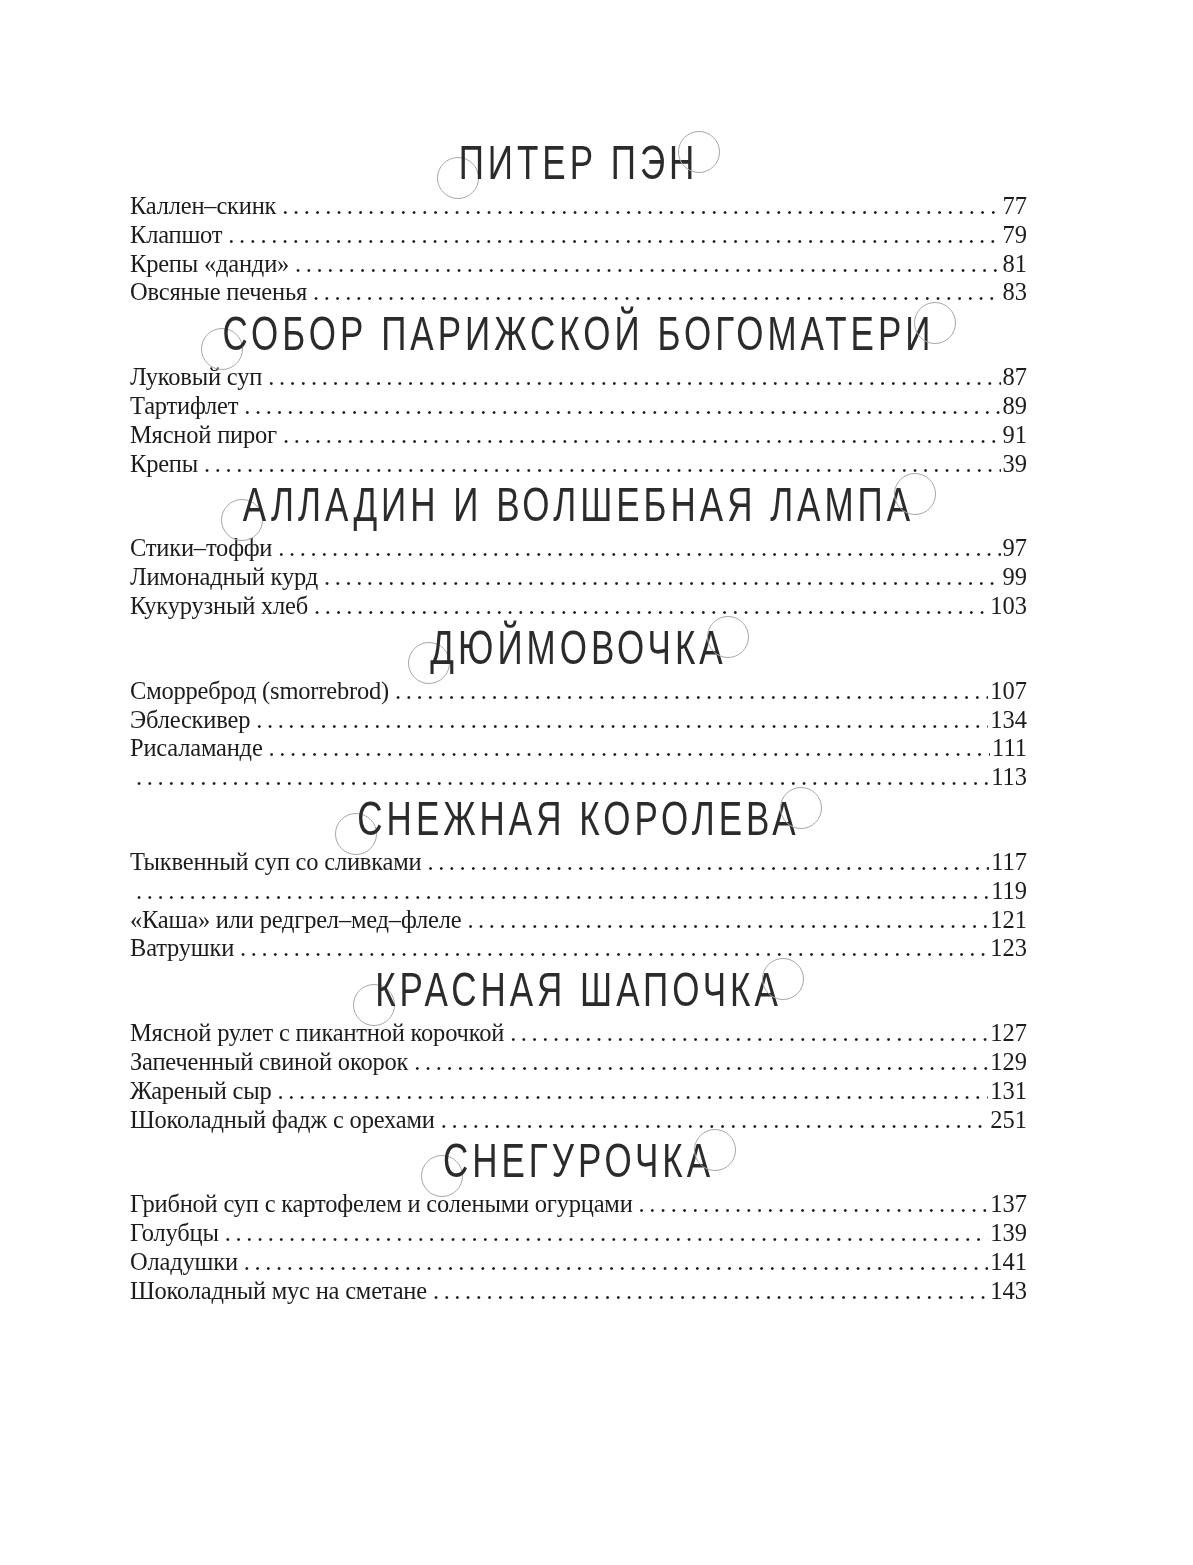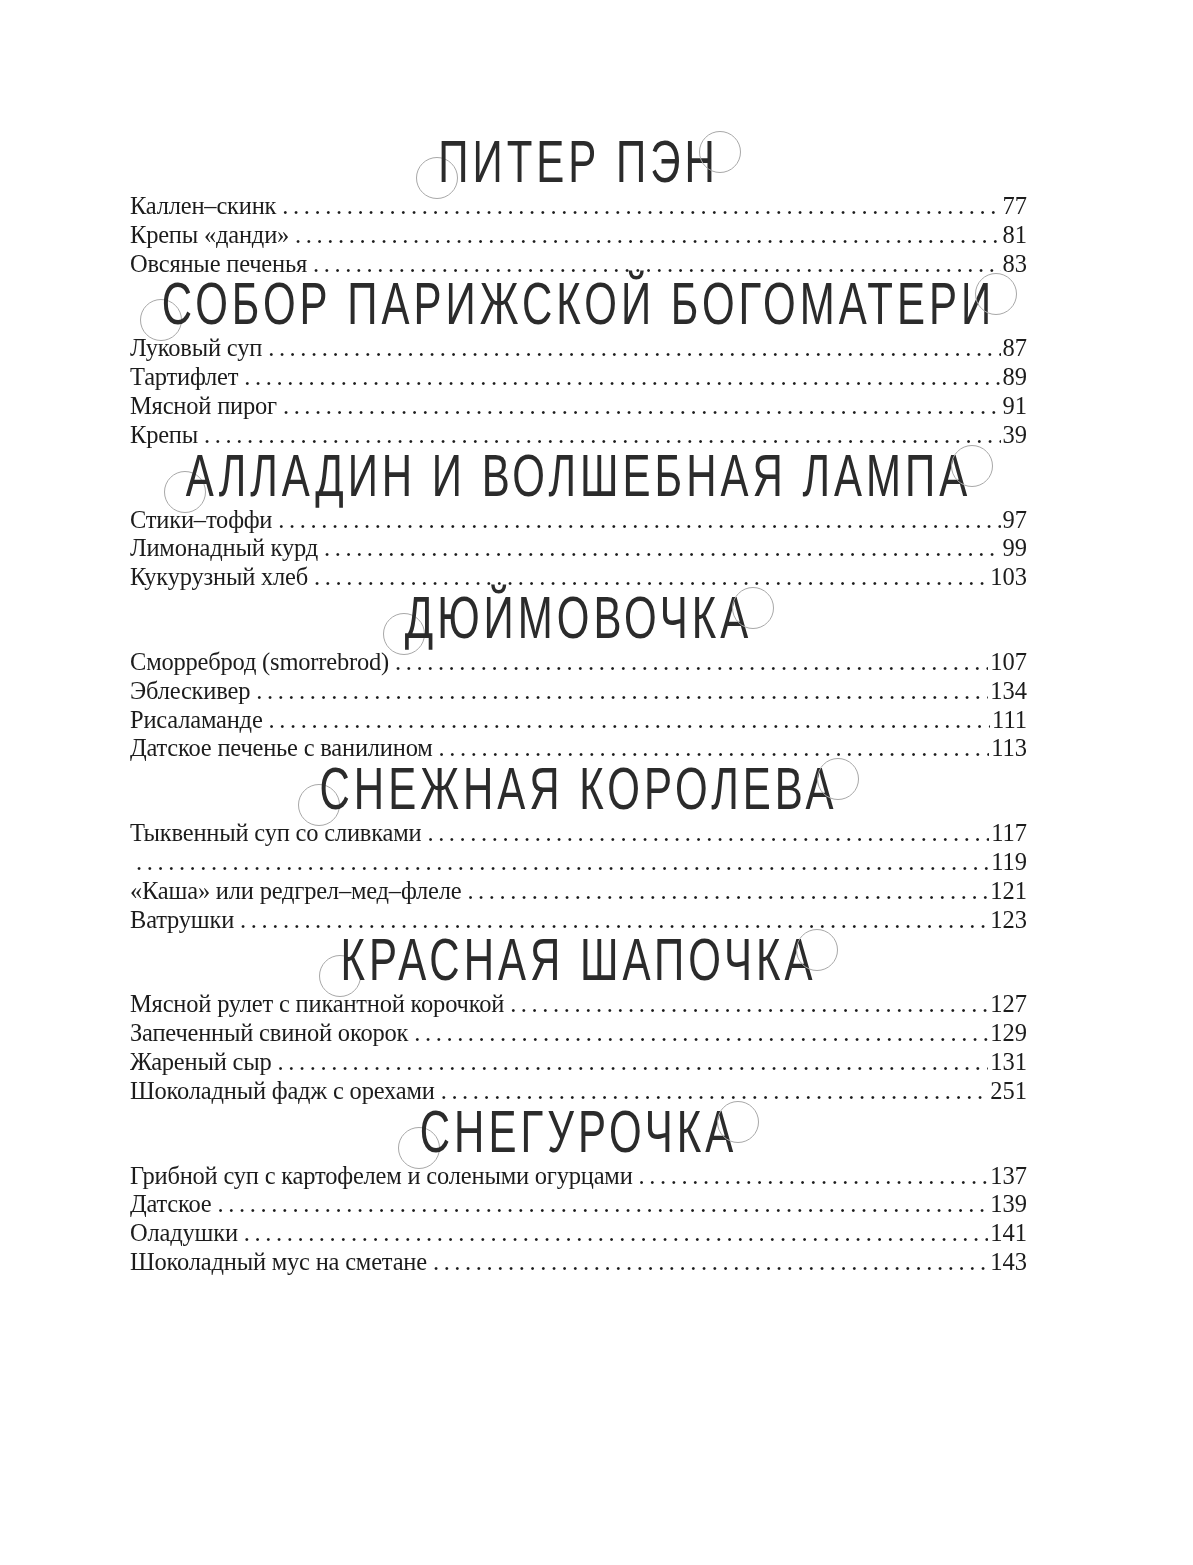--- a/index.html
+++ b/index.html
@@ -25,21 +25,21 @@
     margin: 0;
   }
   .section-title {
     margin: 0;
     height: 56px;
     display: flex;
     justify-content: center;
     align-items: center;
     font-family: "Liberation Sans", sans-serif;
     font-weight: 400;
-    font-size: 42px;
+    font-size: 35px;
     letter-spacing: 4px;
     color: #2b2b2b;
     white-space: nowrap;
   }
   .title-text {
     display: inline-block;
     transform: scaleY(1.4);
     transform-origin: center 60%;
   }
   
@@ -94,20 +94,25 @@
       <span class="title-text">ПИТЕР ПЭН</span>
       <span class="swash swash-right"></span>
     </h2>
     <div class="entries">
   <div class="entry">
     <span class="entry-label">Каллен–скинк</span>
     <span class="leader"></span>
     <span class="entry-page">77</span>
   </div>
 
+  <div class="entry">
+    <span class="entry-label">Клапшот</span>
+    <span class="leader"></span>
+    <span class="entry-page">79</span>
+  </div>
 
   <div class="entry">
     <span class="entry-label">Крепы «данди»</span>
     <span class="leader"></span>
     <span class="entry-page">81</span>
   </div>
 
   <div class="entry">
     <span class="entry-label">Овсяные печенья</span>
     <span class="leader"></span>
@@ -196,21 +201,20 @@
     <span class="entry-page">134</span>
   </div>
 
   <div class="entry">
     <span class="entry-label">Рисаламанде</span>
     <span class="leader"></span>
     <span class="entry-page">111</span>
   </div>
 
   <div class="entry">
-    <span class="entry-label">Датское печенье с ванилином</span>
     <span class="leader"></span>
     <span class="entry-page">113</span>
   </div>
 </div>
   </section>
 
   <section class="section">
     <h2 class="section-title">
       <span class="swash swash-left"></span>
       <span class="title-text">СНЕЖНАЯ КОРОЛЕВА</span>
@@ -282,21 +286,21 @@
       <span class="swash swash-right"></span>
     </h2>
     <div class="entries">
   <div class="entry">
     <span class="entry-label">Грибной суп с картофелем и солеными огурцами</span>
     <span class="leader"></span>
     <span class="entry-page">137</span>
   </div>
 
   <div class="entry">
-    <span class="entry-label">Датское</span>
+    <span class="entry-label">Голубцы</span>
     <span class="leader"></span>
     <span class="entry-page">139</span>
   </div>
 
   <div class="entry">
     <span class="entry-label">Оладушки</span>
     <span class="leader"></span>
     <span class="entry-page">141</span>
   </div>
 

